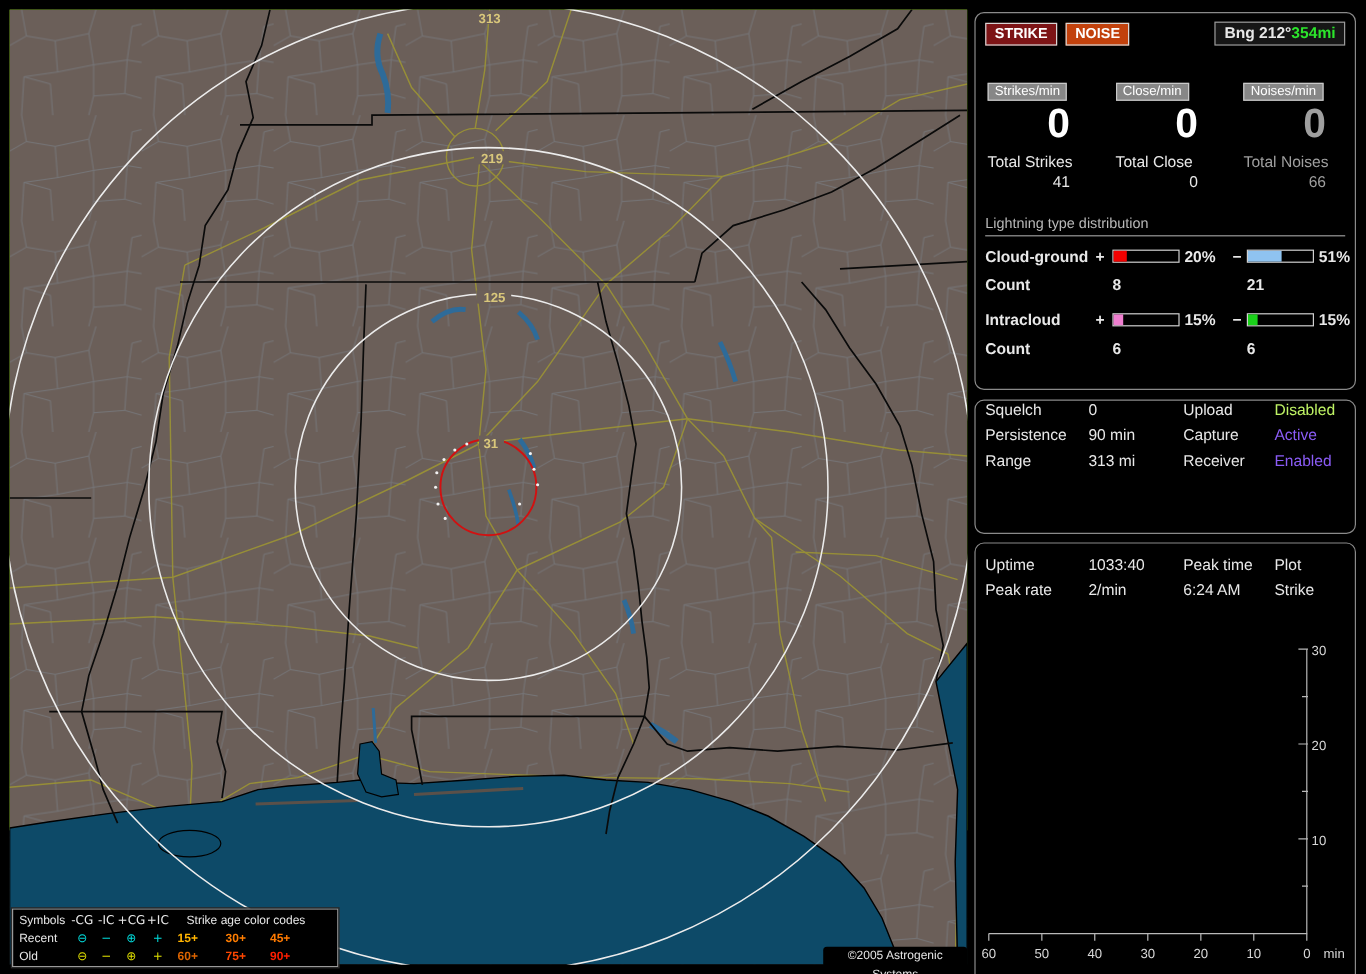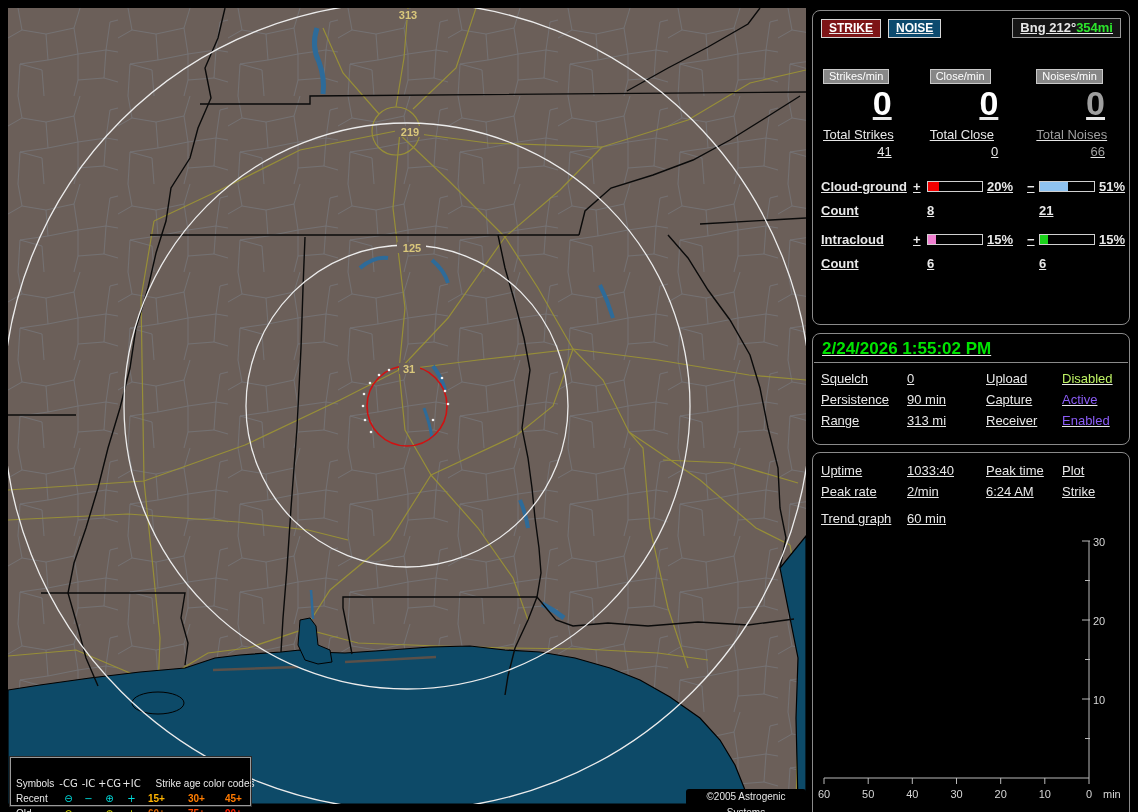--- a/index.html
+++ b/index.html
@@ -5,43 +5,43 @@
   * { margin:0; padding:0; box-sizing:border-box; }
   html,body { background:#000; width:1138px; height:812px; overflow:hidden;
               font-family:"Liberation Sans", sans-serif; }
   .abs { position:absolute; }
 
   
   #map-wrap { left:8px; top:8px; width:798px; height:684px; background:#84cc16; }
   #map-wrap svg { display:block; }
 
   
-  #legend { left:10px; top:757px; width:241px; height:49px; background:#000;
+  #legend { left:10px; top:757px; width:272px; height:49px; background:#000;
             border:1px solid #9a9a9a; outline:1px solid #2a2a2a; color:#e8e8e8;
-            font-size:10px; line-height:15px; padding:18px 0 0 5px; z-index:5; }
+            font-size:10px; line-height:15px; padding:2px 0 0 5px; z-index:5; }
   .lg-row { display:grid; grid-template-columns:42px 21px 19px 23px 21px 6px 40px 37px 37px; }
   .lg-sym { text-align:center; font-family:"DejaVu Sans", sans-serif; }
   .lg-age { text-align:left; font-weight:bold; }
   .lg-head { color:#e8e8e8; }
   .age-span { grid-column: 7 / 10; text-align: center; }
 
   #copyright { left:686px; top:789px; width:120px; height:17px; background:#000;
                color:#e6e6e6; font-size:10px; text-align:center; line-height:16px;
                border-radius:3px; z-index:5; }
 
   
-  .panel { background:#000; border:1px solid #8a8a8a; border-radius:8px; color:#e8e8e8;text-decoration:underline; }
+  .panel { background:#000; border:1px solid #8a8a8a; border-radius:8px; color:#e8e8e8; }
   #panel1 { left:812px; top:10px;  width:318px; height:315px; }
   #panel2 { left:812px; top:333px; width:318px; height:112px; }
   #panel3 { left:812px; top:452px; width:318px; height:417px; position:absolute; }
 
   .btn-row { display:flex; align-items:center; margin:7px 8px 0 8px; }
   .btn { font-size:12px; font-weight:bold; padding:1px 7px 2px 7px; border:1px solid #d6d6d6; }
   #strike-btn { background:#7d1416; color:#fff; }
-  #noise-btn  { background:#0c4a6e; color:#fff; margin-left:7px; }
+  #noise-btn  { background:#c2410c; color:#fff; margin-left:7px; }
   #bng-box { margin-left:auto; background:#161616; border:1px solid #9a9a9a;
              font-size:13px; font-weight:bold; padding:1px 7px 2px 7px; white-space:nowrap; }
   #bng-box .dist { color:#2ce52c; }
 
   .counters { display:flex; justify-content:center; margin:28px 10px 0 10px;gap:24px; }
   .counter { width:96px; }
   .counter-badge { display:inline-block; background:#878787; color:#fff; font-size:11px;
                    border:1px solid #c9c9c9; padding:0 5px 1px 5px; }
   .big-zero { font-size:34px; font-weight:bold; color:#fff; text-align:right;
               padding-right:14px; line-height:36px; margin-top:1px; }
@@ -265,20 +265,21 @@
     </div>
     <div class="counter">
       <span class="counter-badge">Noises/min</span>
       <div class="big-zero dim">0</div>
       <div class="total-label dim">Total Noises</div>
       <div class="total-value dim">66</div>
     </div>
   </div>
 
   <div class="dist-section">
+    <div class="dist-title">Lightning type distribution</div>
 
     <div class="dist-grid">
       <span class="lbl">Cloud-ground</span>
       <span class="sign">+</span>
       <span class="barwrap">
         <span class="bar">
             <div style="width: 20%; background-color: rgb(242, 0, 0);"></div>
           </span>
         <span class="pct">20%</span>
       </span>
@@ -321,21 +322,20 @@
       <span class="cnt">Count</span>
       <span></span>
       <span class="cnt">6</span>
       <span></span>
       <span class="cnt">6</span>
     </div>
   </div>
 </div>
 
 <div id="panel2" class="panel abs">
-  <div id="p2-date">2/24/2026 1:55:02 PM</div>
   <div class="info-grid">
     <span>Squelch</span>
     <span>0</span>
     <span>Upload</span>
     <span class="c-gray">Disabled</span>
 
     <span>Persistence</span>
     <span>90 min</span>
     <span>Capture</span>
     <span class="c-green">Active</span>
@@ -351,24 +351,20 @@
   <div class="info-grid">
     <span>Uptime</span>
     <span>1033:40</span>
     <span>Peak time</span>
     <span>Plot</span>
 
     <span>Peak rate</span>
     <span>2/min</span>
     <span>6:24 AM</span>
     <span>Strike</span>
-  </div>
-  <div class="trend-row">
-    <span>Trend graph</span>
-    <span>60 min</span>
   </div>
 
   <svg id="trend-svg" width="316" height="279" viewBox="0 0 316 279">
 
     <path d="M276,16 L276,253 L11,253"></path>
 
     <line x1="269" y1="16" x2="277" y2="16"></line>
     <line x1="272" y1="55.5" x2="277" y2="55.5"></line>
     <line x1="269" y1="95" x2="277" y2="95"></line>
     <line x1="272" y1="134.5" x2="277" y2="134.5"></line>

